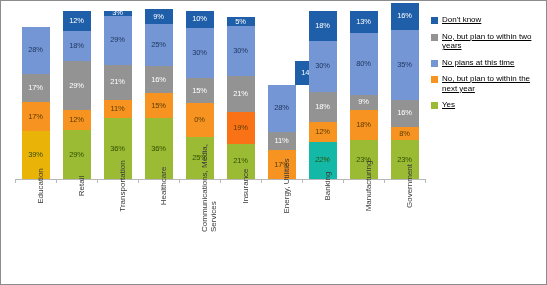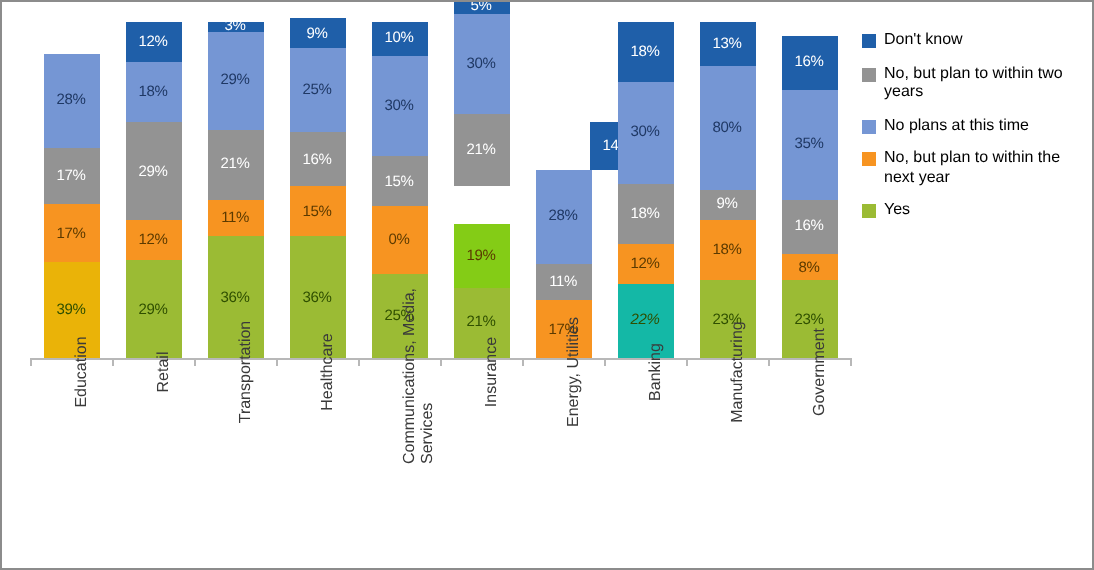--- a/index.html
+++ b/index.html
@@ -141,20 +141,21 @@
     height: 7px;
     flex: 0 0 7px;
     margin-top: 2px;
     margin-right: 4px;
   }
   .legend-text {
     font-size: 8px;
     line-height: 9.5px;
     color: #000000;
     font-family: "Liberation Sans", sans-serif;
+    text-decoration: underline;
   }
 </style>
 </head>
 <body>
 
 <div id="chart-frame">
 
   <div id="plot-area">
     <div id="plot-inner">
         <div class="bar-slot">
@@ -253,21 +254,21 @@
           <div class="bar">
             <div class="seg" style="background: rgb(31, 95, 169); height: 8.42px;">
               <span class="seg-label lbl-dark">5%</span>
             </div>
             <div class="seg" style="background: rgb(117, 150, 212); height: 50.5px;">
               <span class="seg-label lbl-mid">30%</span>
             </div>
             <div class="seg" style="background: rgb(147, 147, 147); height: 35.35px;">
               <span class="seg-label lbl-gray">21%</span>
             </div>
-            <div class="seg" style="background: #84cc16; height: 31.98px; margin-top: 19px;">
+            <div class="seg" style="background: #f97316; height: 31.98px;">
               <span class="seg-label lbl-orng">19%</span>
             </div>
             <div class="seg" style="background: rgb(155, 187, 52); height: 35.35px;">
               <span class="seg-label lbl-green">21%</span>
             </div>
           </div>
         </div>
         <div class="bar-slot">
           <div class="bar">
             <div class="seg" style="background: rgb(31, 95, 169); height: 23.56px; margin-left: 27px;">
@@ -320,21 +321,21 @@
             <div class="seg" style="background: rgb(155, 187, 52); height: 38.71px;">
               <span class="seg-label lbl-green">23%</span>
             </div>
           </div>
         </div>
         <div class="bar-slot">
           <div class="bar">
             <div class="seg" style="background: rgb(31, 95, 169); height: 26.93px;">
               <span class="seg-label lbl-dark">16%</span>
             </div>
-            <div class="seg" style="background: rgb(117, 150, 212); height: 55px;">
+            <div class="seg" style="background: rgb(117, 150, 212); height: 70px;">
               <span class="seg-label lbl-mid">35%</span>
             </div>
             <div class="seg" style="background: rgb(147, 147, 147); height: 26.93px;">
               <span class="seg-label lbl-gray">16%</span>
             </div>
             <div class="seg" style="background: rgb(247, 148, 33); height: 13.47px;">
               <span class="seg-label lbl-orng">8%</span>
             </div>
             <div class="seg" style="background: rgb(155, 187, 52); height: 38.71px;">
               <span class="seg-label lbl-green">23%</span>

